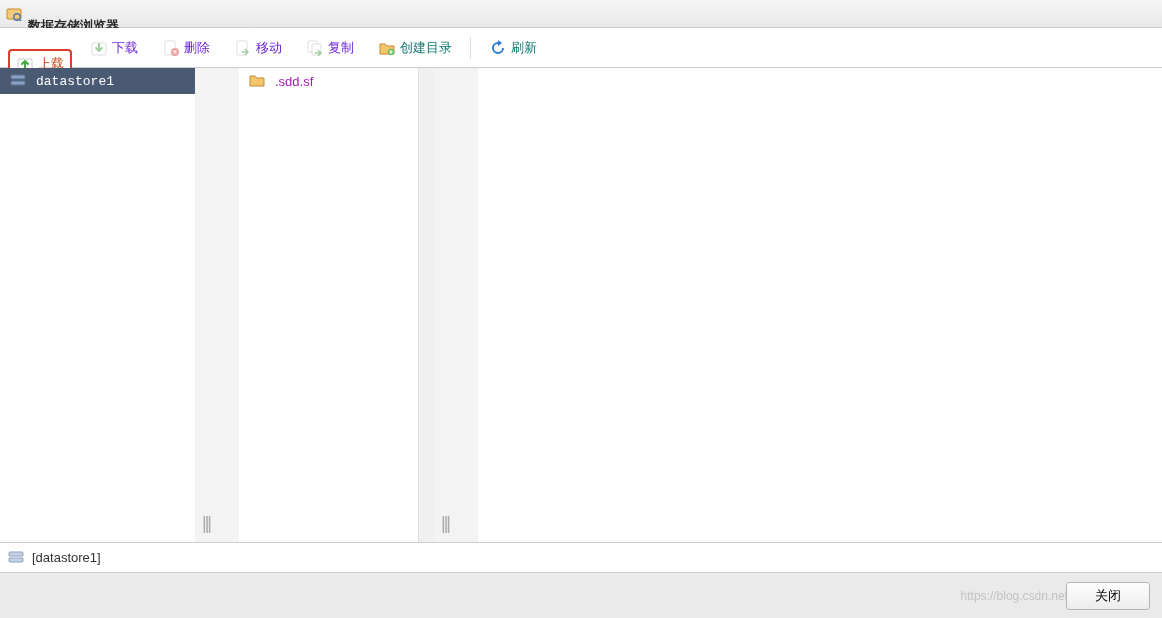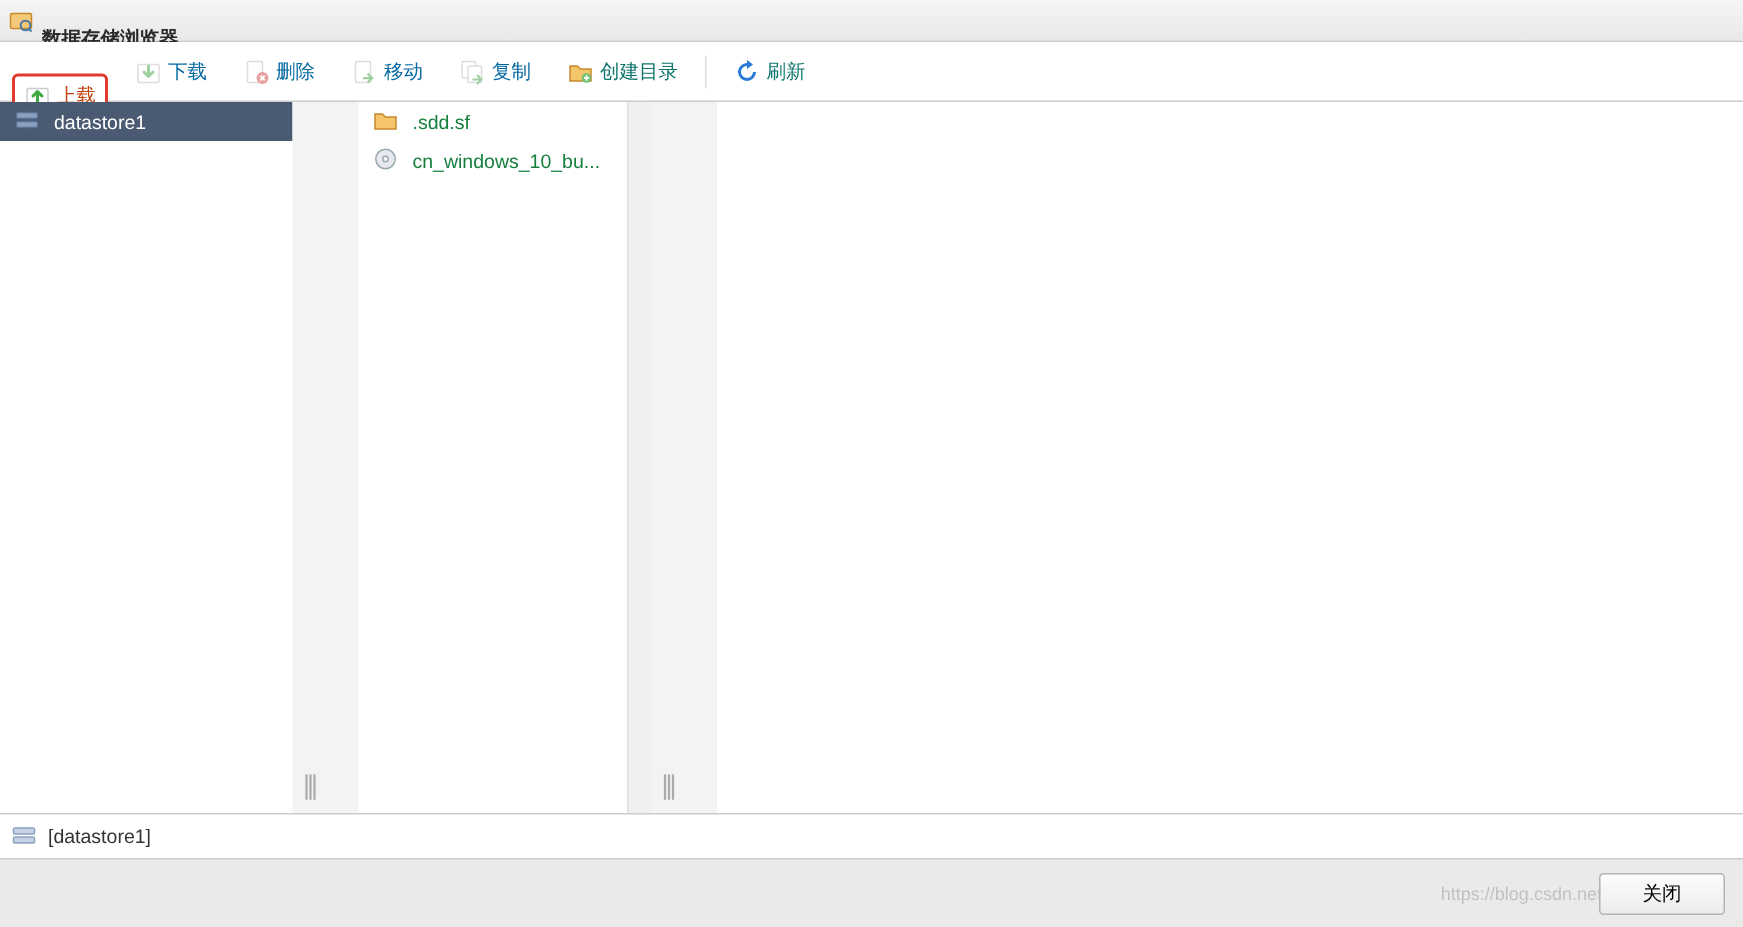--- a/index.html
+++ b/index.html
@@ -36,21 +36,21 @@
     }
     .tool-btn {
       display: inline-flex;
       align-items: center;
       gap: 4px;
       padding: 4px 6px;
       border-radius: 3px;
       cursor: pointer;
       color: #0f766e;
     }
-    .tool-btn.disabled { color: #0369a1; cursor: default; }
+    .tool-btn.disabled { color: #6d28d9; cursor: default; }
     .tool-btn.highlight {
       border: 2px solid #e23b2e;
       border-radius: 4px;
       background: #fff;
       color: #c2410c;
       margin-top: 32px;
     }
     .tool-sep {
       width: 1px;
       height: 22px;
@@ -61,21 +61,21 @@
       flex: 1;
       display: flex;
       background: #f3f3f3;
       overflow: hidden;
     }
     .col {
       background: #fff;
       position: relative;
       overflow: hidden;
     }
-    .col-left { width: 195px; }
+    .col-left { width: 195px; font-family: Liberation Mono, monospace; }
     .col-mid { width: 195px; margin-left: 22px; }
     .col-right { flex: 1; margin-left: 22px; background: #fff; }
     .splitter {
       width: 22px;
       background: #f3f3f3;
       display: flex;
       align-items: flex-end;
       justify-content: center;
       padding-bottom: 8px;
     }
@@ -83,21 +83,21 @@
       color: #aaa;
       font-size: 18px;
       letter-spacing: -2px;
     }
     .list-item {
       display: flex;
       align-items: center;
       gap: 8px;
       height: 26px;
       padding: 0 10px;
-      color: #15803d;
+      color: #a21caf;
       cursor: pointer;
     }
     .list-item.selected-dark {
       background: #4a5a73;
       color: #fff;
     }
     .list-item.selected-blue {
       background: #7a8aa5;
       color: #fff;
     }
@@ -254,29 +254,20 @@
 
     <div class="col col-mid">
       <div class="list-item">
         <span class="icon">
           <svg width="16" height="16" viewBox="0 0 16 16">
               <path d="M1 4 h5 l2 2 h7 v8 h-14 z" fill="#f4c56b" stroke="#c58b2b"></path>
             </svg>
         </span>
         <span>.sdd.sf</span>
       </div>
-      <div class="list-item">
-        <span class="icon">
-          <svg width="16" height="16" viewBox="0 0 16 16">
-            <circle cx="8" cy="8" r="6.5" fill="#e8e8f0" stroke="#9aa"></circle>
-            <circle cx="8" cy="8" r="1.8" fill="#fff" stroke="#9aa"></circle>
-          </svg>
-        </span>
-        <span>cn_windows_10_bu...</span>
-      </div>
       <div class="scroll-hint"></div>
     </div>
 
     <div class="splitter">
       <span class="splitter-handle">|||</span>
     </div>
 
     <div class="col col-right"></div>
   </div>
 </div>

